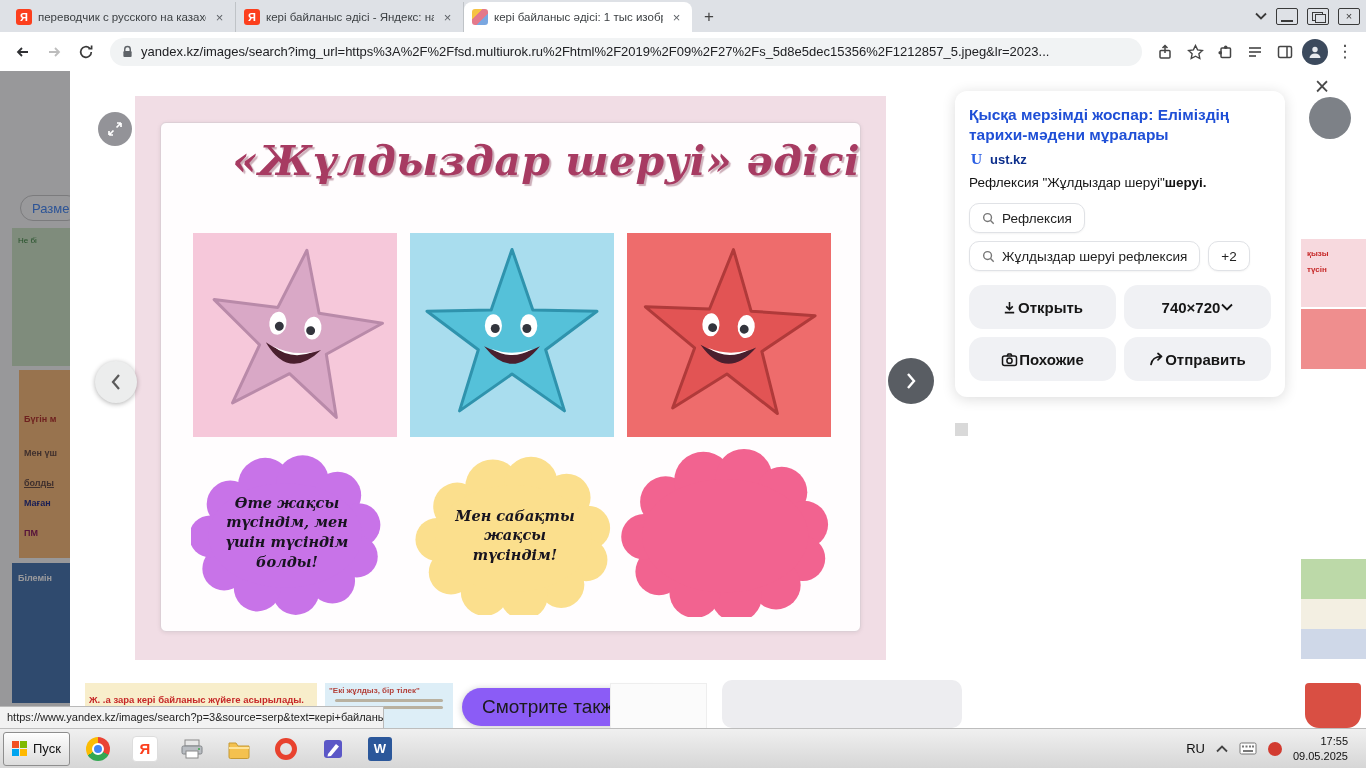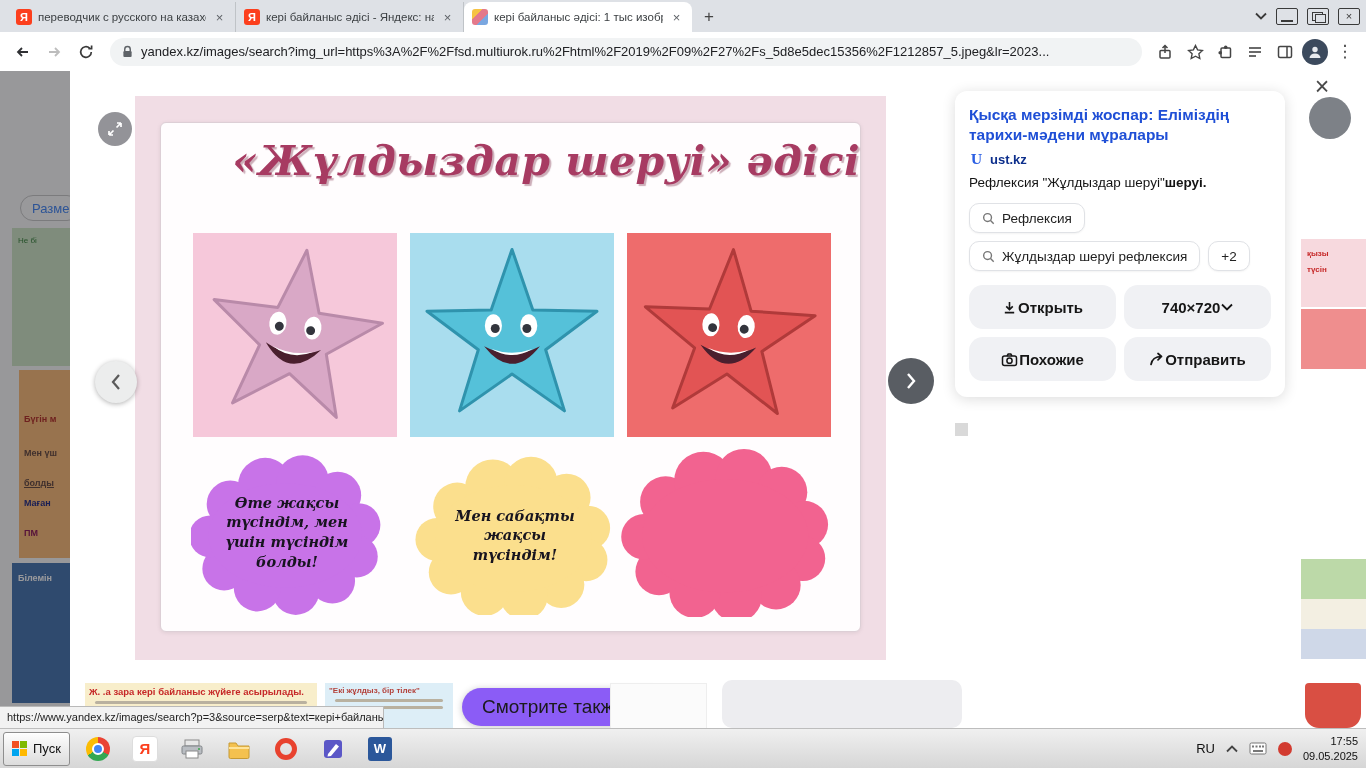--- a/index.html
+++ b/index.html
@@ -133,21 +133,21 @@
   .rs-pink .r1{left:6px;top:26px;}
   .rs-red{position:absolute;left:4px;top:238px;width:65px;height:60px;background:#ef8e8e;}
   .rs-img{position:absolute;left:4px;top:488px;width:65px;height:100px;
           background:linear-gradient(180deg,#bcd9a8 0 40%,#f3efe2 40% 70%,#cfd8e8 70% 100%);}
   .rs-basket{position:absolute;left:8px;top:612px;width:56px;height:45px;background:#d94f43;
              border-radius:4px 4px 14px 14px;}
 
   
   .bottom-row{position:absolute;left:70px;top:601px;width:1227px;height:56px;background:#fff;}
   .b-thumb1{position:absolute;left:15px;top:11px;width:232px;height:45px;background:#f8eecb;overflow:hidden;}
-  .b-thumb1 .bt{display:block;margin:3px 4px 0;font-size:9.5px;font-weight:bold;color:#c62828;white-space:nowrap;}
+  .b-thumb1 .bt{display:block;margin:11px 4px 0;font-size:9.5px;font-weight:bold;color:#c62828;white-space:nowrap;}
   .b-line{display:block;height:3px;background:#b9b1a0;margin:4px 10px 0;border-radius:2px;}
   .b-thumb2{position:absolute;left:255px;top:11px;width:128px;height:45px;background:#ddeef7;overflow:hidden;}
   .b-thumb2 .bt{display:block;margin:3px 4px 0;font-size:8px;font-weight:bold;color:#b3413a;white-space:nowrap;}
   .see-also{position:absolute;left:392px;top:16px;height:38px;padding:0 20px;border-radius:19px;
             background:#8b5cf6;box-shadow:0 1px 7px rgba(0,0,0,.22);display:flex;align-items:center;
             gap:9px;font-size:19px;color:#1a1a1a;}
   .b-card3{position:absolute;left:540px;top:11px;width:95px;height:45px;background:#fbfbfb;border:1px solid #eee;}
   .b-gray{position:absolute;left:652px;top:8px;width:240px;height:48px;background:#ededf0;border-radius:10px;}
 
   
@@ -172,21 +172,21 @@
   .ql-item{width:32px;height:32px;display:flex;align-items:center;justify-content:center;}
   .chrome-ball{position:relative;width:24px;height:24px;border-radius:50%;
                background:conic-gradient(#ea4335 0 33%,#34a853 33% 66%,#fbbc05 66% 100%);}
   .chrome-ball::after{content:'';position:absolute;left:6px;top:6px;width:12px;height:12px;
                       border-radius:50%;background:#4285f4;border:2.5px solid #fff;box-sizing:border-box;}
   .ya-ball{width:24px;height:24px;background:#fff;border:1px solid #ddd;border-radius:4px;color:#fc3f1d;
            font-weight:bold;font-size:15px;display:flex;align-items:center;justify-content:center;}
   .op-ring{width:22px;height:22px;border-radius:50%;border:5px solid #e8422e;box-sizing:border-box;}
   .word-sq{width:24px;height:24px;background:#2b579a;border-radius:3px;color:#fff;font-weight:bold;
            font-size:13px;display:flex;align-items:center;justify-content:center;}
-  .tray{margin-left:auto;display:flex;align-items:center;gap:11px;padding-right:8px;}
+  .tray{margin-left:auto;display:flex;align-items:center;gap:11px;padding-right:18px;}
   .lang{font-size:13px;color:#111;}
   .clock{font-size:11px;color:#111;text-align:right;line-height:1.35;}
   .redball{width:14px;height:14px;border-radius:50%;background:#d23b30;display:inline-block;}
 </style>
 </head>
 <body>
 
 <div id="screen">
 
   <div class="tabbar">

